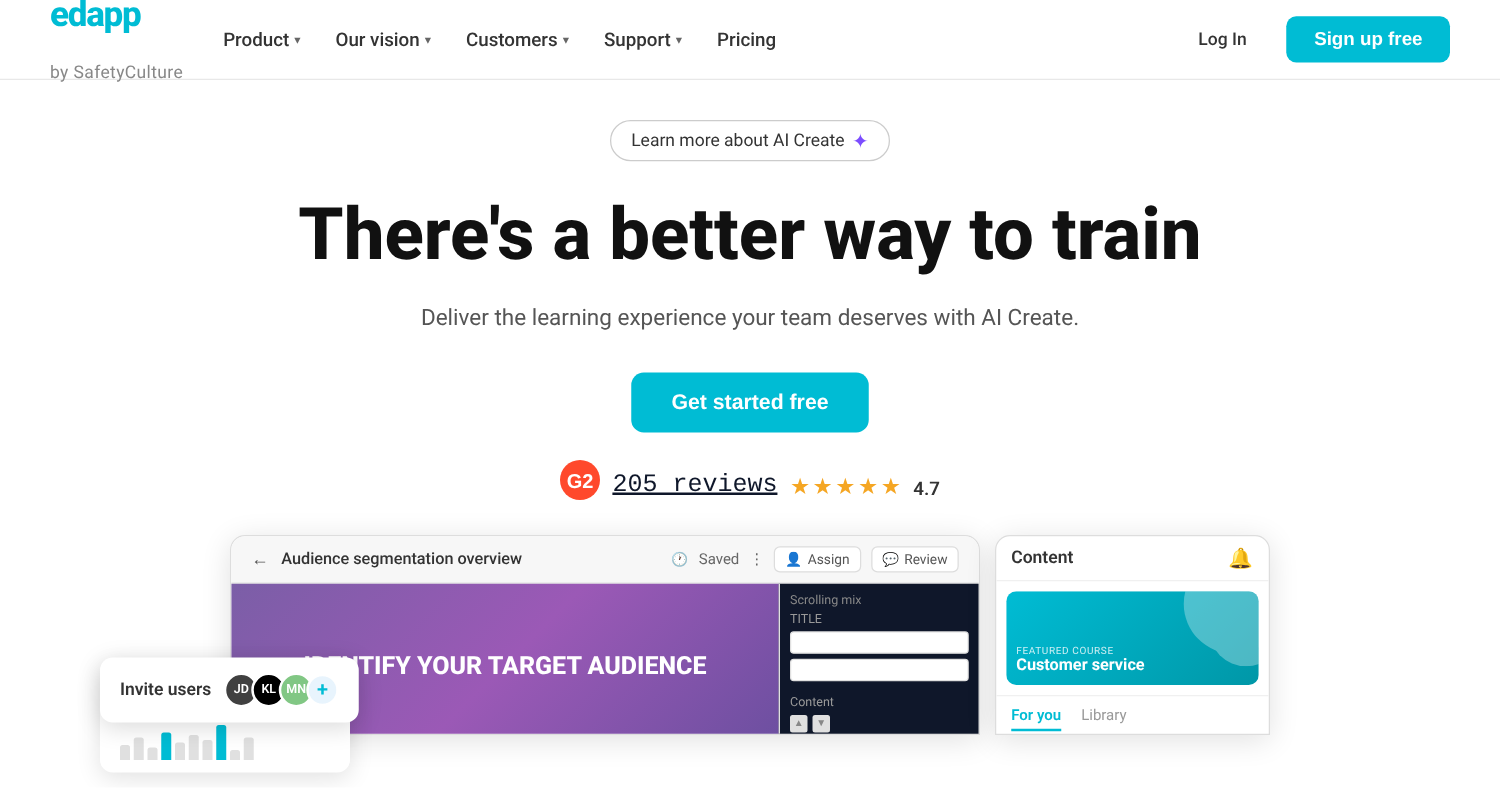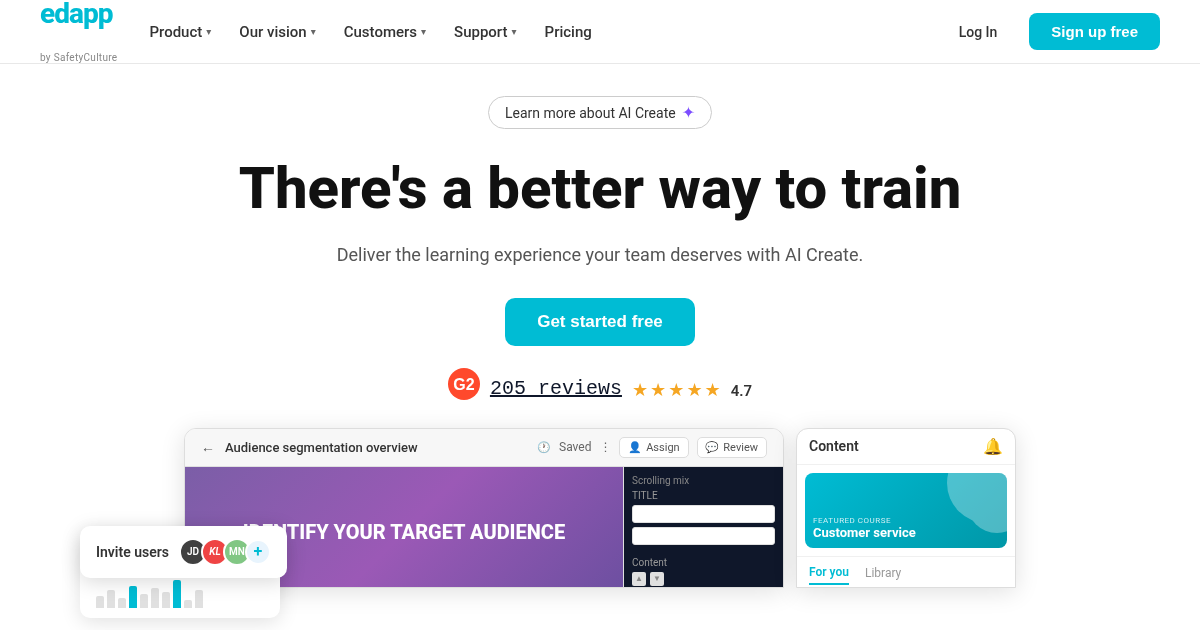--- a/index.html
+++ b/index.html
@@ -30,21 +30,21 @@
       gap: 24px;
     }
     .logo-text {
       font-size: 28px;
       font-weight: 800;
       color: #111;
       letter-spacing: -1px;
     }
     .logo-text span { color: #00bcd4; }
     .logo-sub {
-      font-size: 10px;
+      font-size: 14px;
       color: #888;
       letter-spacing: 0.3px;
       margin-top: 1px;
     }
     .nav-links {
       display: flex;
       align-items: center;
       gap: 4px;
       flex: 1;
     }
@@ -320,21 +320,21 @@
       margin-left: -6px;
       display: flex;
       align-items: center;
       justify-content: center;
       font-size: 10px;
       font-weight: 600;
       color: #fff;
     }
     .avatar:first-child { margin-left: 0; }
     .av1 { background: #404040; }
-    .av2 { background: #ef4444; font-style: italic; }
+    .av2 { background: #000000; }
     .av3 { background: #81c784; }
     .invite-plus {
       width: 26px;
       height: 26px;
       border-radius: 50%;
       background: #e8f4fd;
       display: flex;
       align-items: center;
       justify-content: center;
       color: #00bcd4;
@@ -448,21 +448,20 @@
       width: 80px; height: 60px;
       opacity: 0.3;
     }
 
     .panel-tabs {
       display: flex;
       padding: 4px 12px;
       gap: 16px;
       border-top: 1px solid #f0f0f0;
       margin-top: 4px;
-      align-items: center;
     }
     .panel-tab {
       font-size: 12px;
       color: #999;
       padding: 4px 0;
       cursor: pointer;
     }
     .panel-tab-active {
       color: #00bcd4;
       border-bottom: 2px solid #00bcd4;

